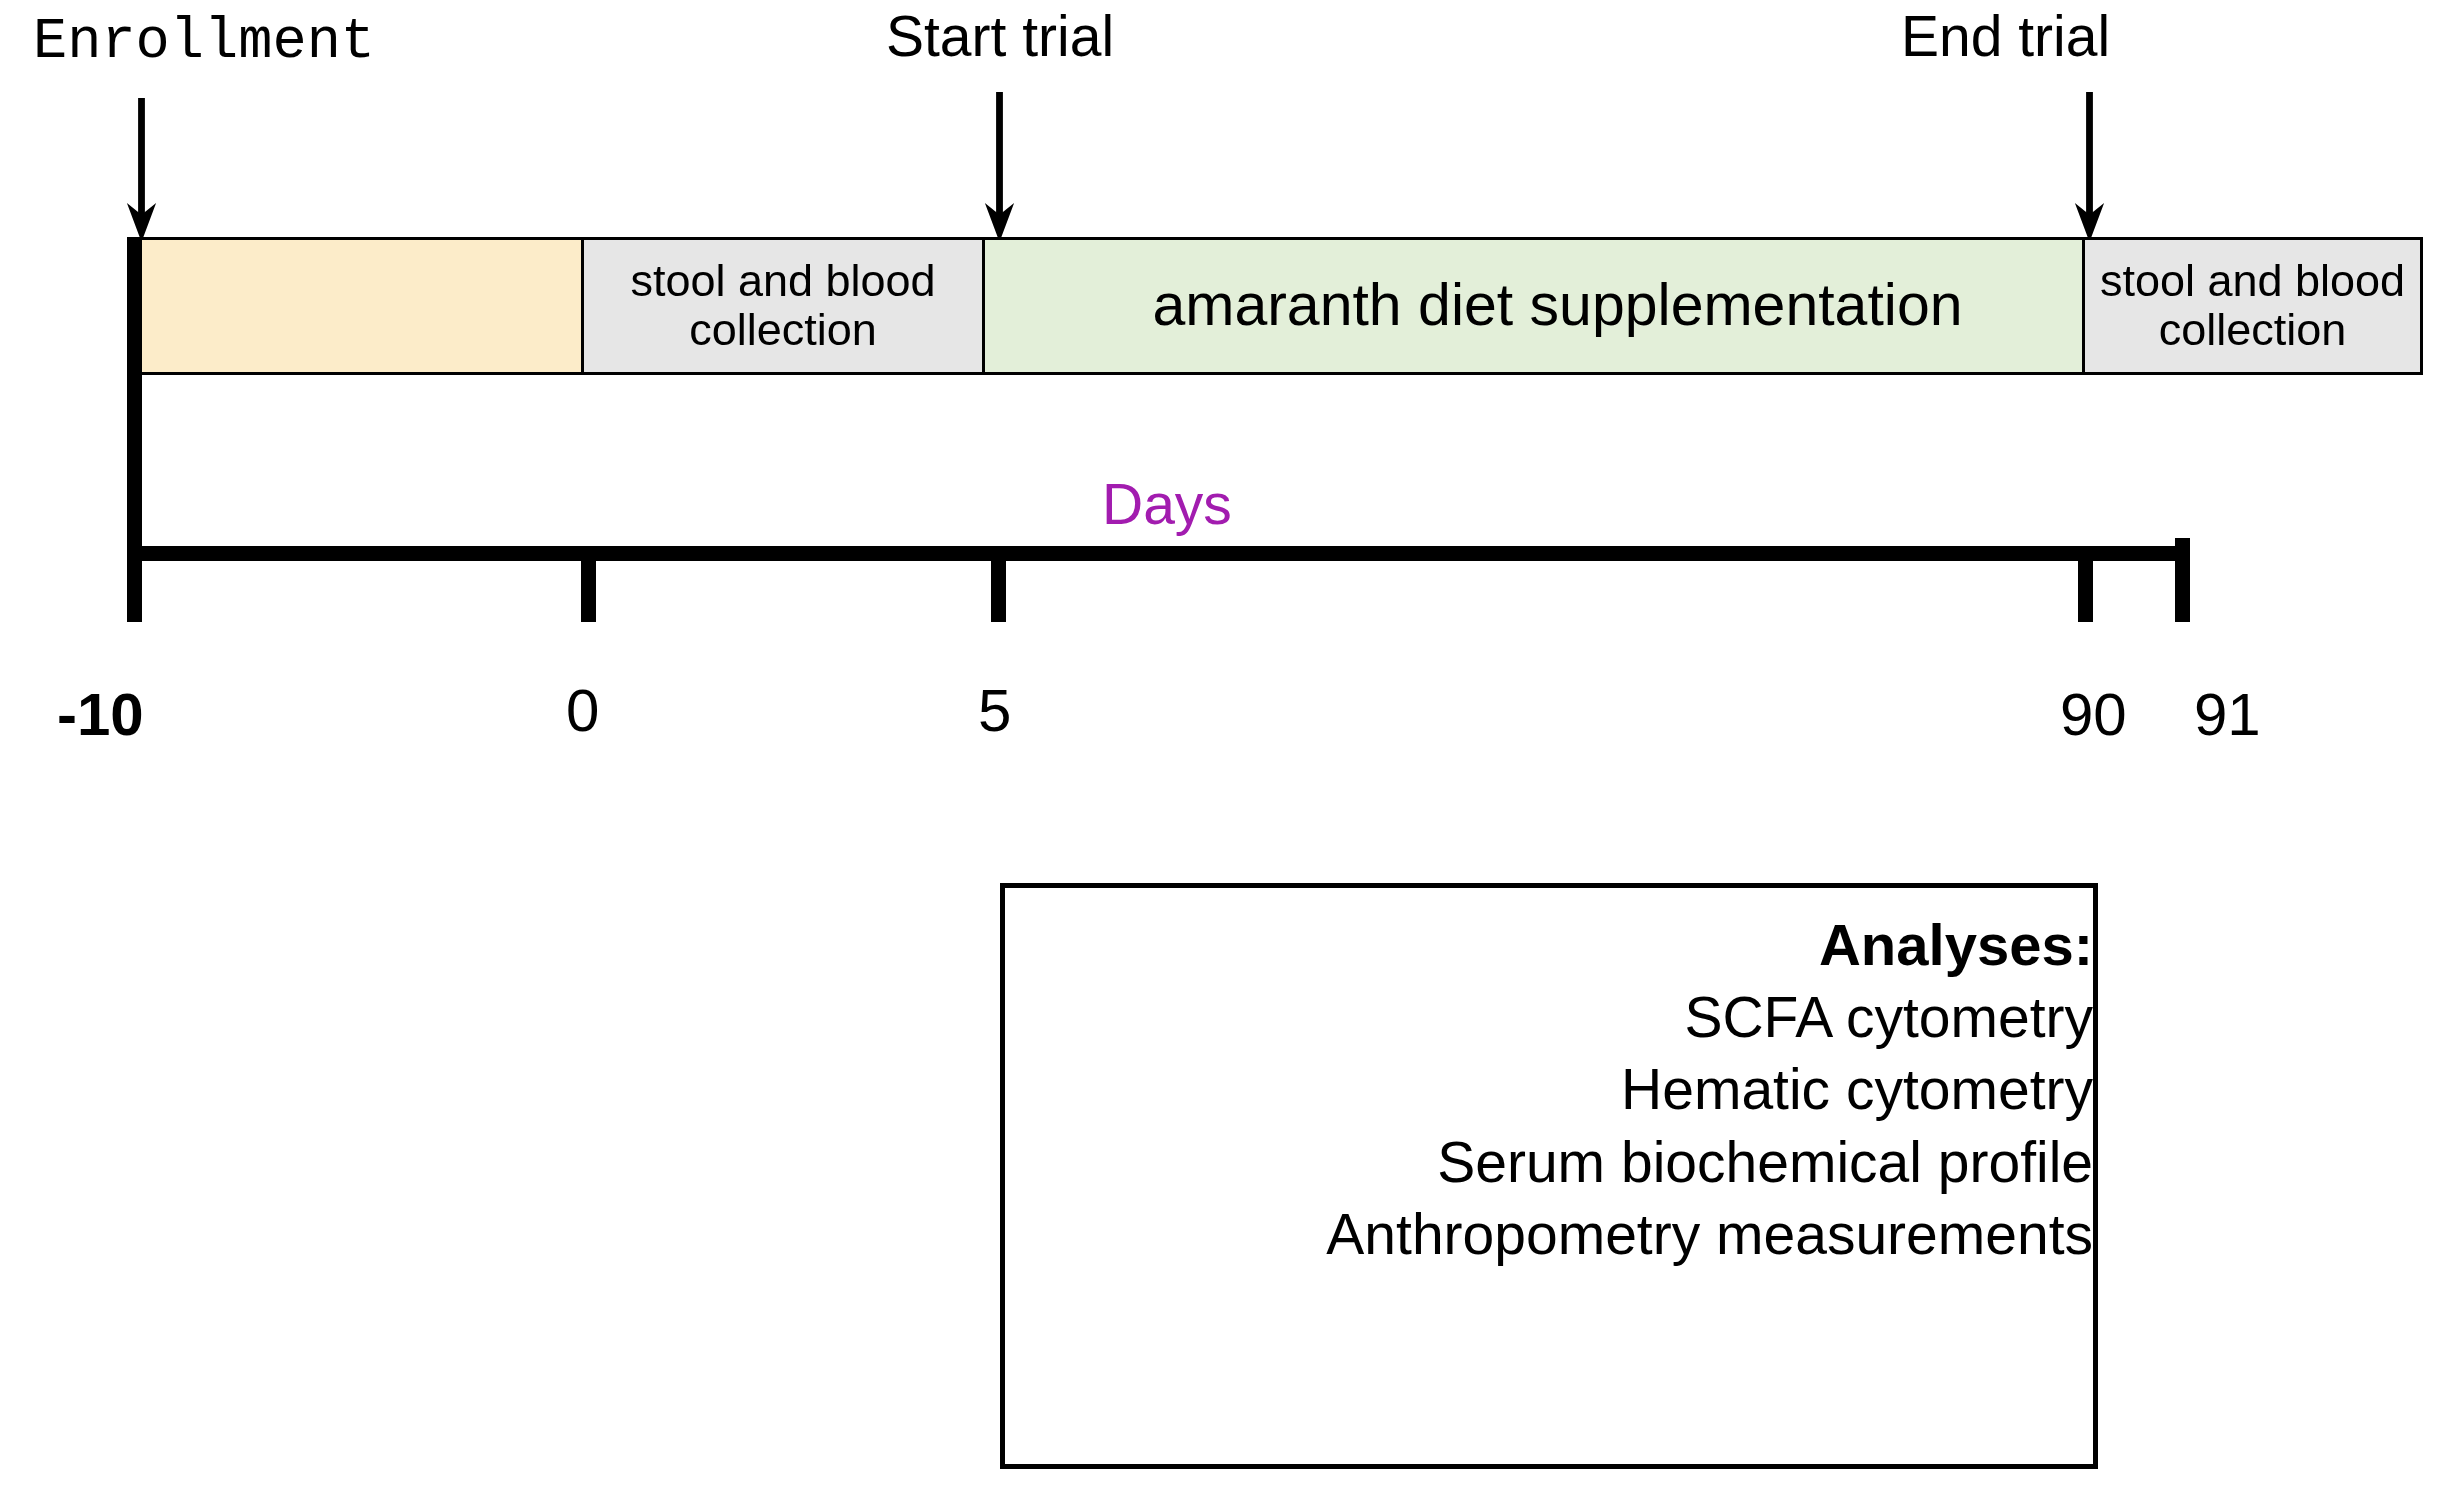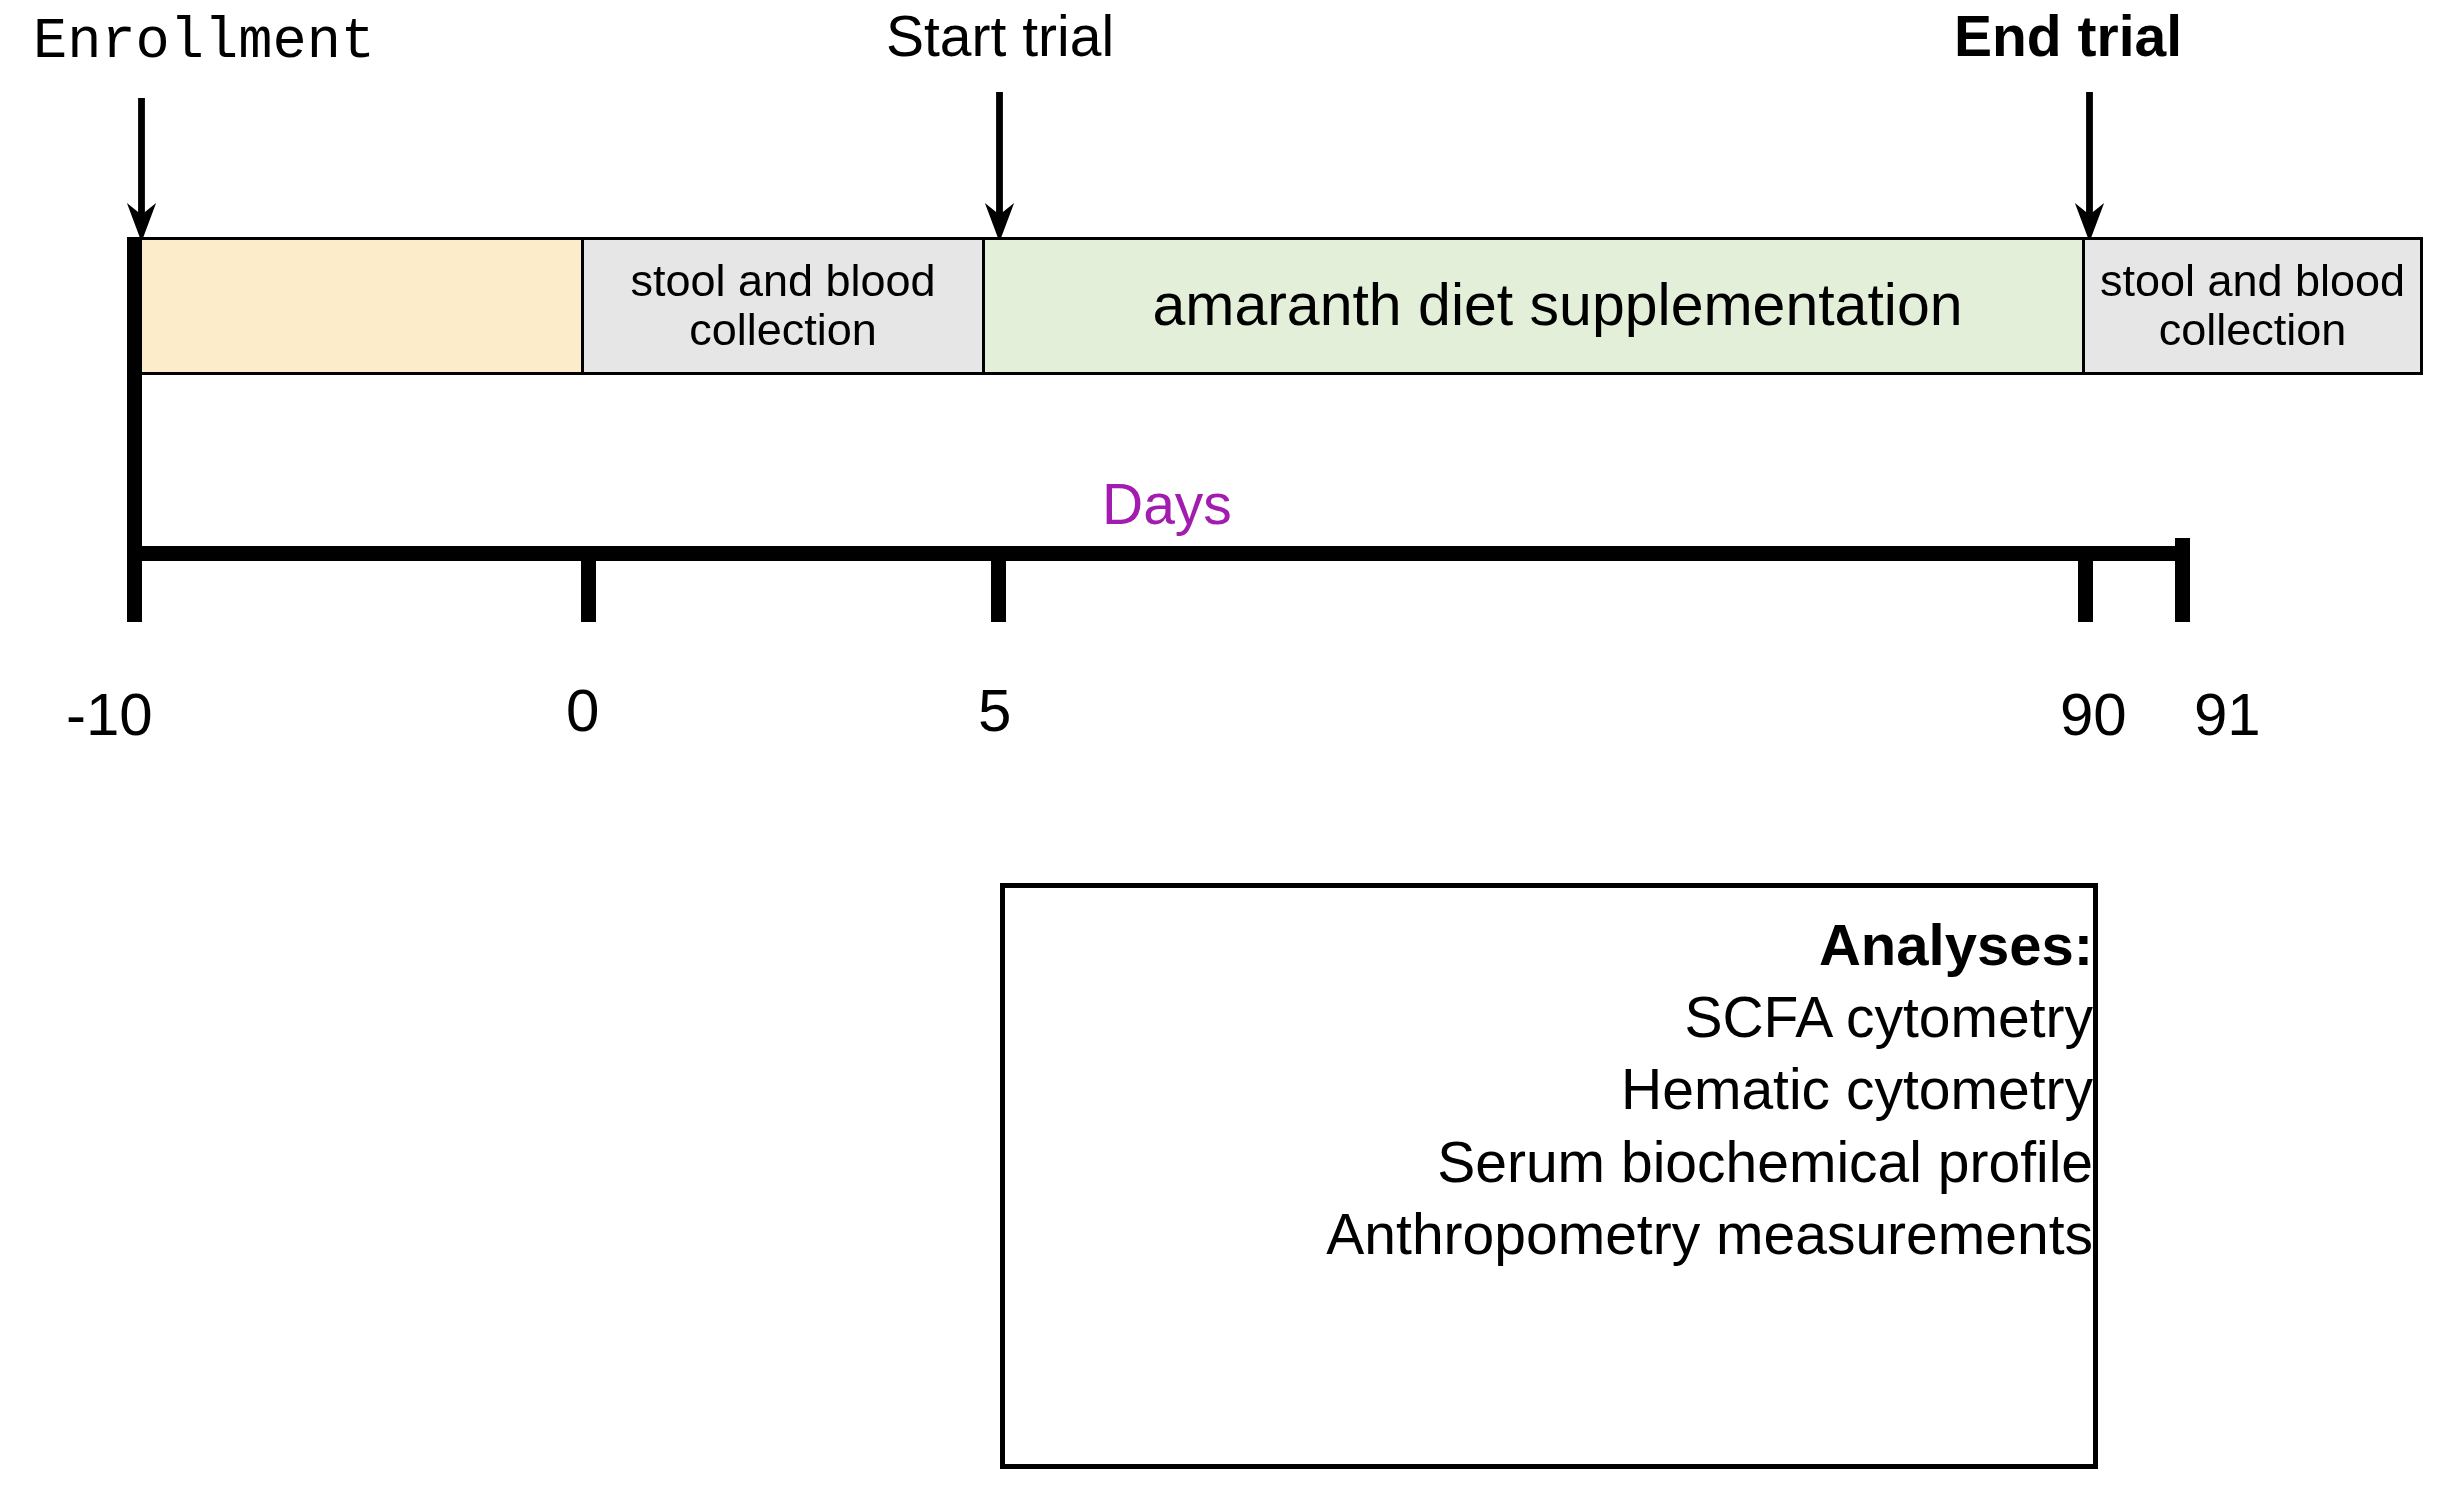--- a/index.html
+++ b/index.html
@@ -22,21 +22,21 @@
   
   .event-label {
     position: absolute;
     font-size: 57px;
     line-height: 1;
     white-space: nowrap;
     color: #000;
   }
   #evt-enrollment { left: 33px;  top: 13.7px; font-family: Liberation Mono, monospace; }
   #evt-start      { left: 886px; top: 7.8px;  }
-  #evt-end        { left: 1954px;top: 7.8px; font-weight: bold;  }
+  #evt-end        { left: 1901px;top: 7.8px;  }
 
   
   .arrow {
     position: absolute;
     width: 39px;
   }
   #arrow-enrollment { left: 122px;  top: 98px;  height: 144px; }
   #arrow-start      { left: 980px; top: 92px;   height: 150px; }
   #arrow-end        { left: 2070px; top: 92px;   height: 150px; }
 
@@ -103,21 +103,21 @@
   #tick-90  { left: 2078px; top: 546px; height: 76px;  }
   #tick-91  { left: 2175px; top: 538px; height: 84px;  }
 
   .tick-label {
     position: absolute;
     font-size: 60px;
     line-height: 1;
     white-space: nowrap;
     color: #000;
   }
-  #lbl--10 { left: 66px;   top: 412px; }
+  #lbl--10 { left: 57px;   top: 412px; font-weight: bold; }
   #lbl-0   { left: 566px;  top: 408px; }
   #lbl-5   { left: 978px; top: 408px; }
   #lbl-90  { left: 2060px; top: 412px; }
   #lbl-91  { left: 2194px; top: 412px; }
 
   #days-label {
     position: absolute;
     left: 1102px;
     top: 476px;
     font-size: 57px;

